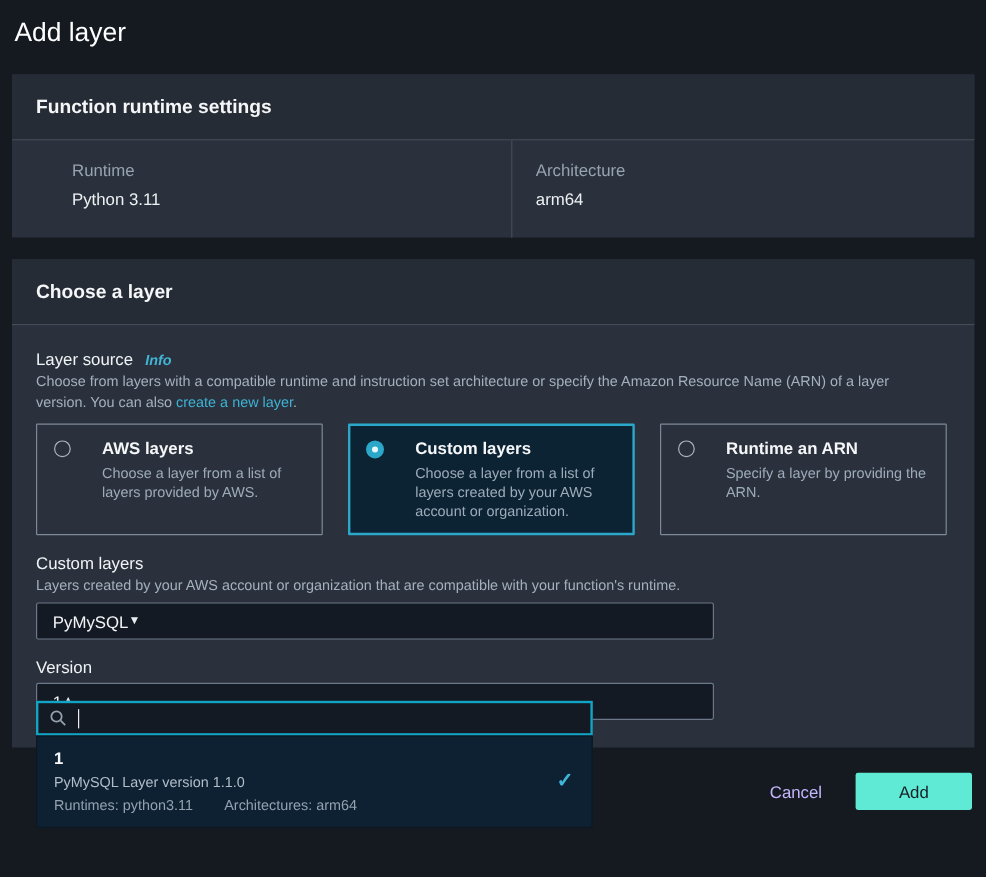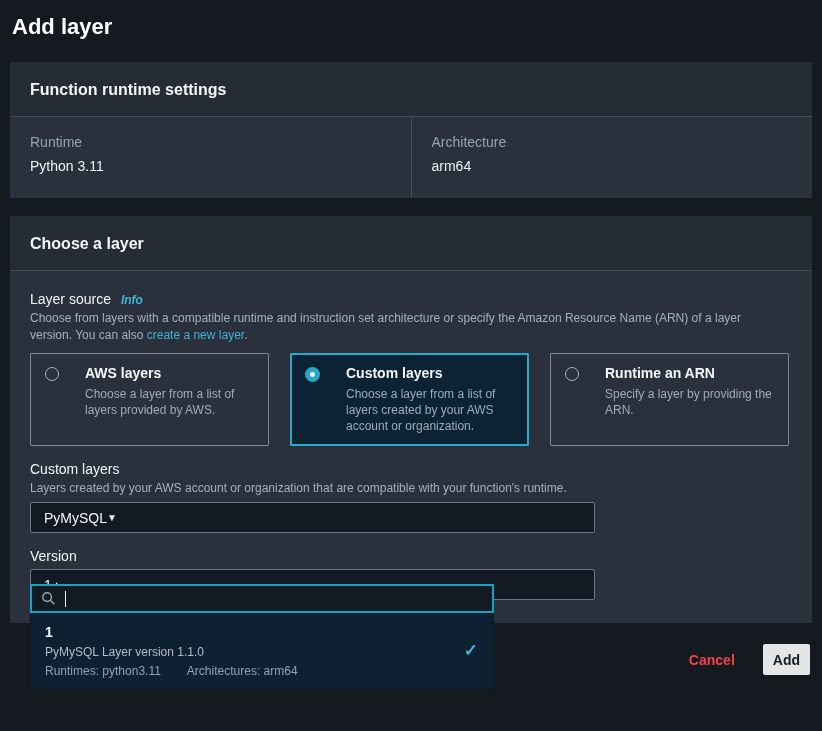--- a/index.html
+++ b/index.html
@@ -8,42 +8,42 @@
     background: #151a21;
     font-family: "Liberation Sans", sans-serif;
     color: #e9edf0;
     overflow: hidden;
     position: relative;
   }
   .page { padding: 10px 10px 0 10px; }
 
   .page-title {
     font-size: 22px;
-    font-weight: 700;
+    font-weight: 400;
     color: #ffffff;
     margin: 4px 0 22px 2px;
   }
 
   .card {
     background: #2b313c;
     border-radius: 1px;
   }
   .card-header {
     background: #262c36;
     padding: 19px 20px 17px 20px;
     border-bottom: 1px solid #434d59;
   }
   .card-header h2 {
     font-size: 16px;
     font-weight: 700;
     color: #f4f6f7;
   }
 
   
-  .kv-row { display: flex; }
+  .kv-row { display: flex; padding-left: 30px; }
   .kv-col { flex: 1; padding: 17px 20px 24px 20px; }
   .kv-col + .kv-col { border-left: 1px solid #434d59; }
   .kv-label { font-size: 14px; color: #96a3b0; margin-bottom: 8px; }
   .kv-value { font-size: 14px; color: #eef1f3; }
 
   .gap { height: 18px; }
 
   
   .card-body { padding: 20px 20px 23px 20px; }
 
@@ -184,35 +184,35 @@
     display: flex;
     justify-content: flex-end;
     align-items: center;
     gap: 28px;
     margin-top: 21px;
     padding-right: 2px;
   }
   .btn-link {
     background: none;
     border: none;
-    color: #ef4444;
+    color: #c4b5fd;
     font-size: 14px;
-    font-weight: 700;
+    font-weight: 400;
     cursor: pointer;
     font-family: "Liberation Sans", sans-serif;
   }
   .btn-primary {
-    background: #e5e5e5;
+    background: #5eead4;
     border: none;
     border-radius: 2px;
     height: 31px;
-    padding: 0 10px;
+    padding: 0 36px;
     color: #161d26;
     font-size: 14px;
-    font-weight: 700;
+    font-weight: 400;
     cursor: pointer;
     font-family: "Liberation Sans", sans-serif;
   }
 </style>
 </head>
 <body>
 
 <div class="page">
 
   <h1 class="page-title">Add layer</h1>

